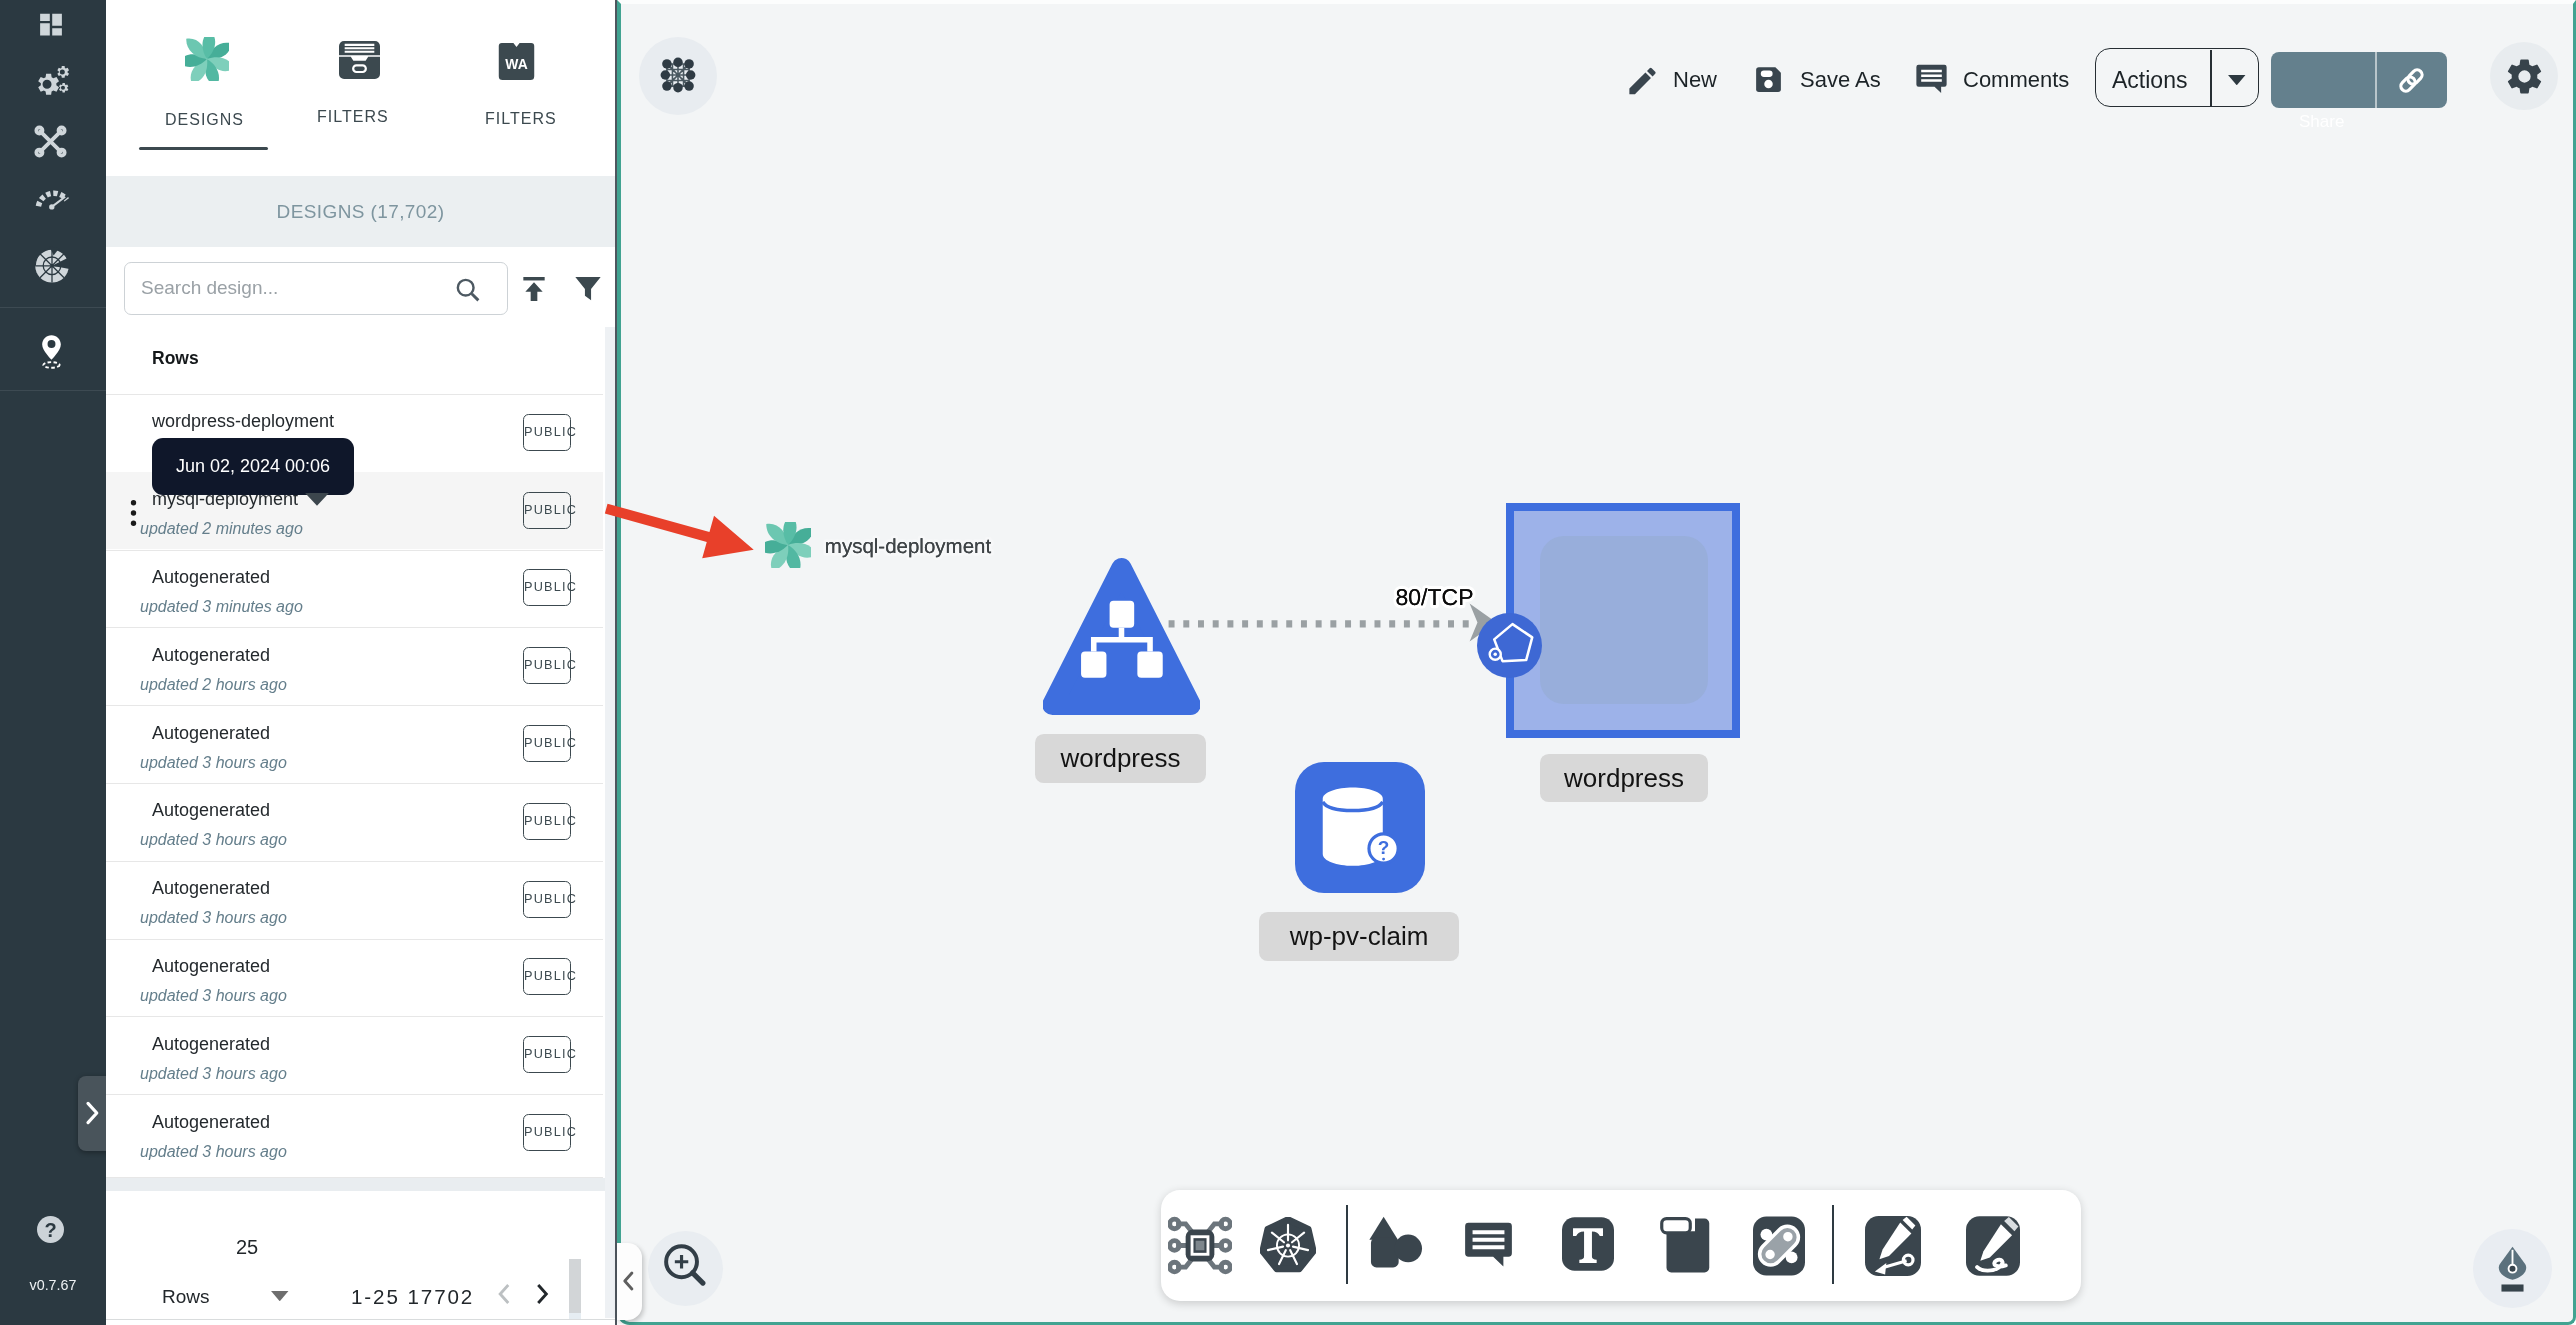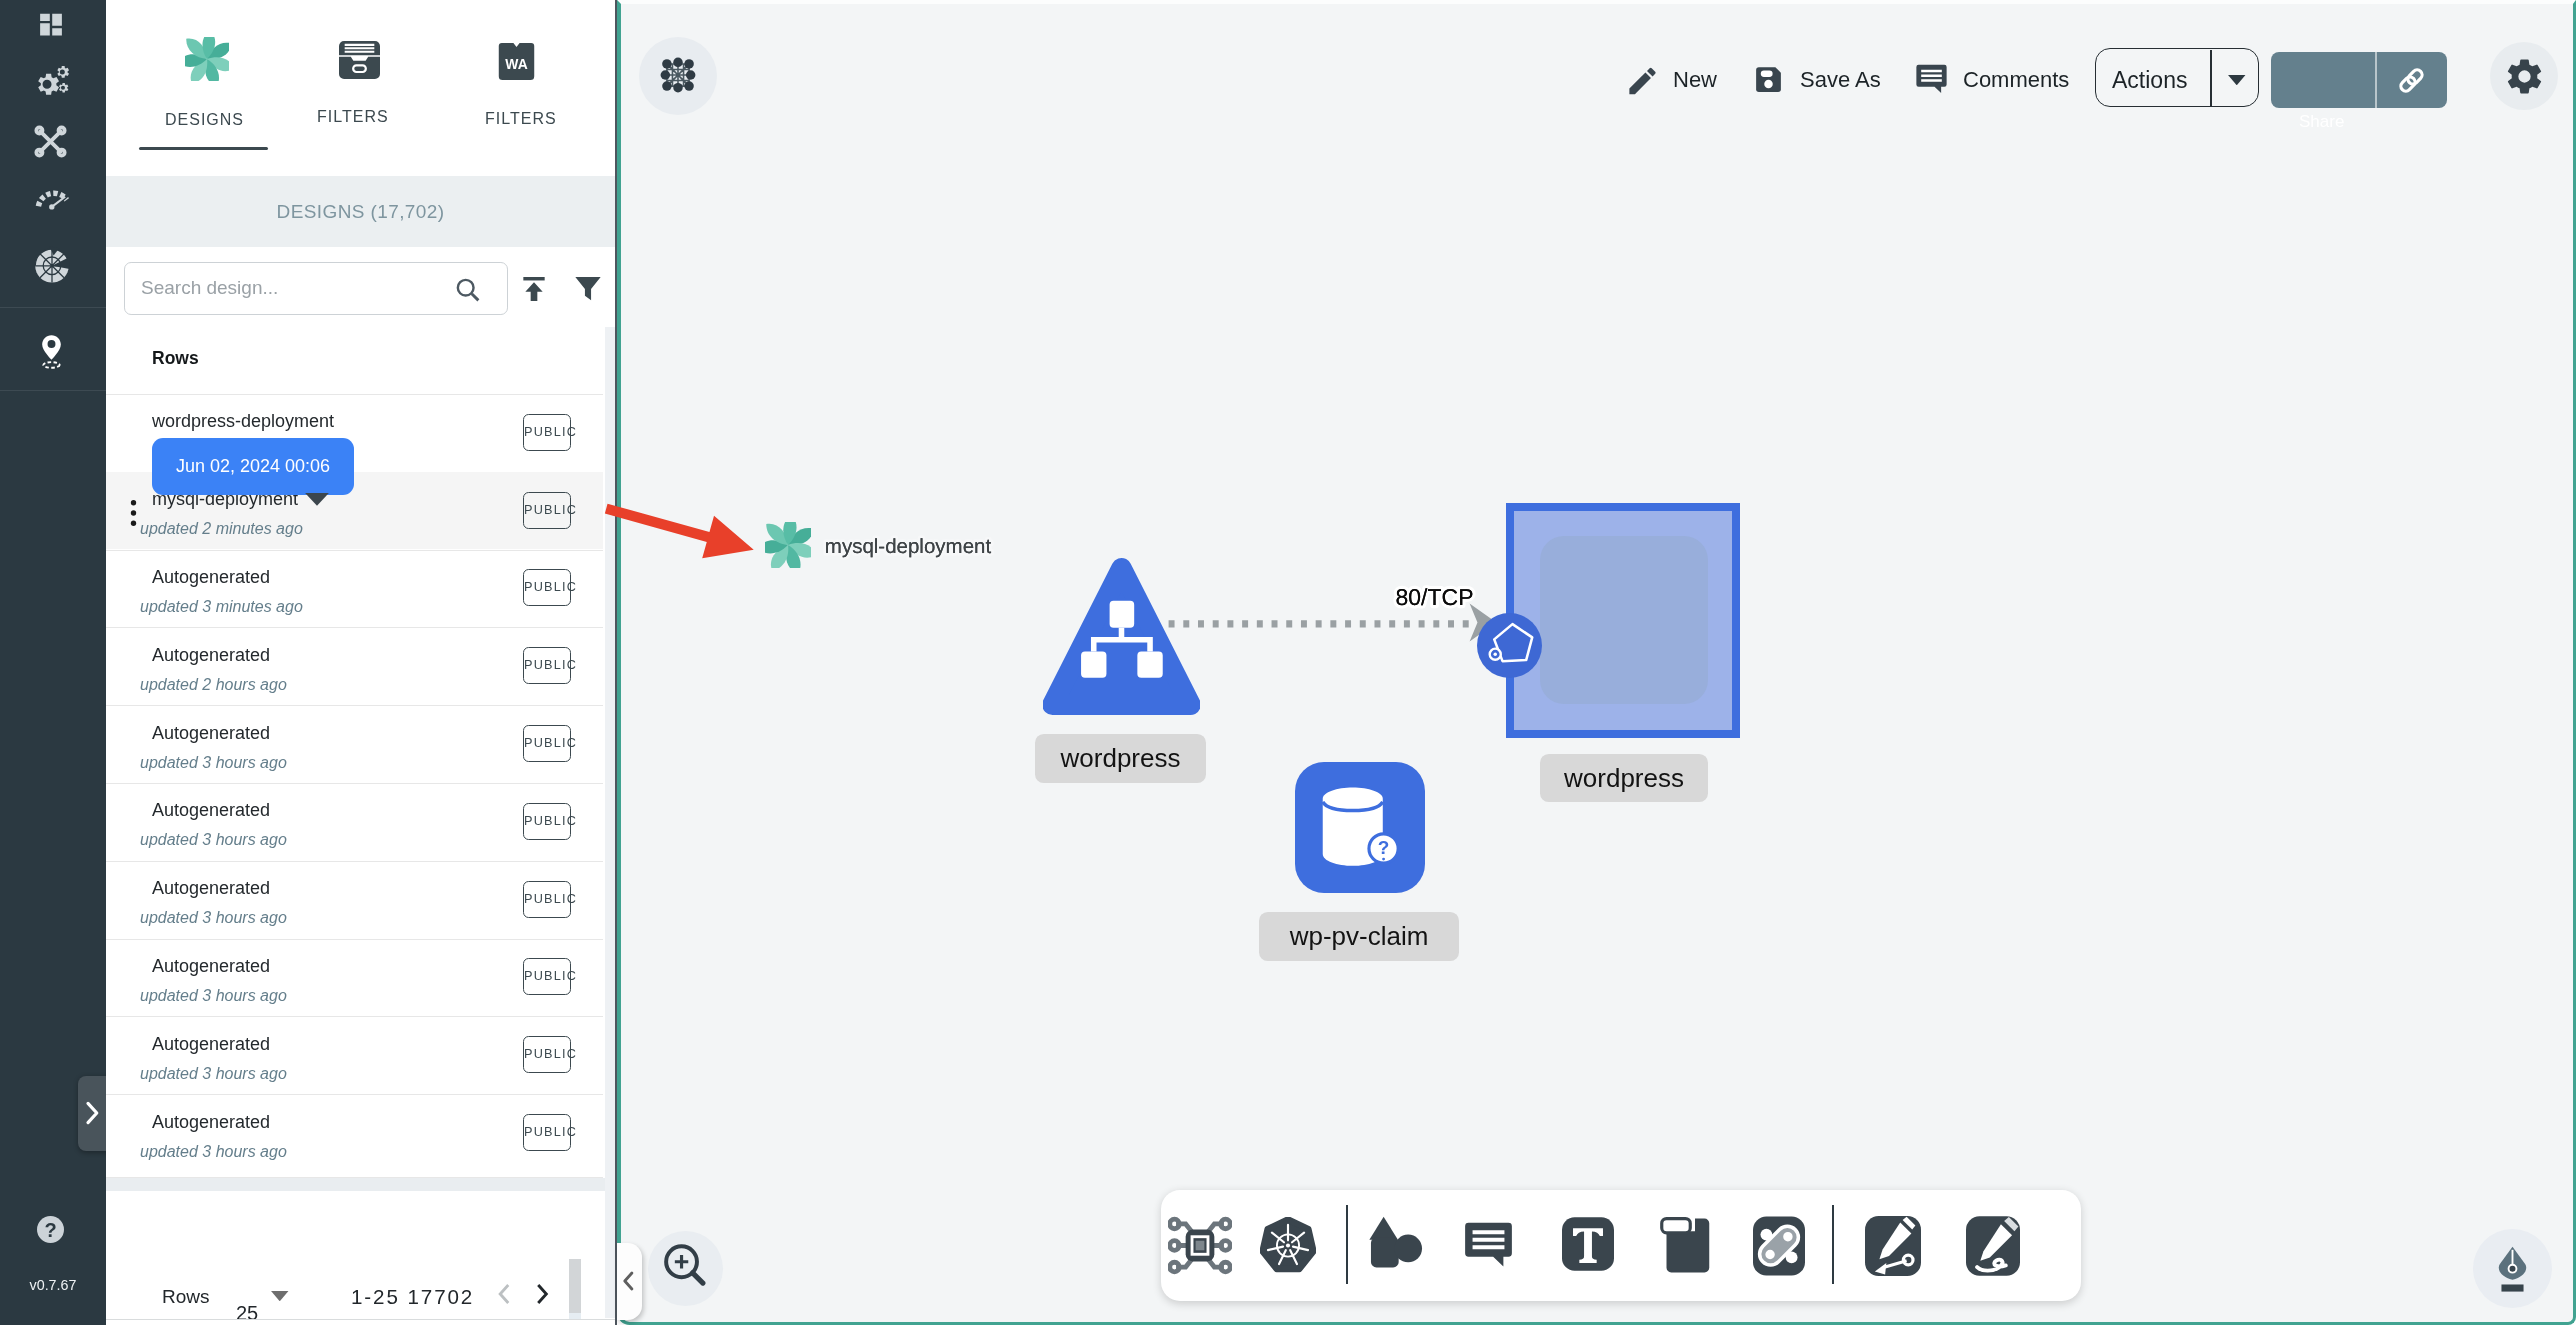--- a/index.html
+++ b/index.html
@@ -193,31 +193,31 @@
   <div class="chip" style="left:417px;top:1036px">PUBLIC</div>
   <div class="rowline" style="top:1094px"></div>
 
   <div class="rname" style="top:1112px">Autogenerated</div>
   <div class="rupd" style="top:1143px">updated 3 hours ago</div>
   <div class="chip" style="left:417px;top:1114px">PUBLIC</div>
   <div class="rowline" style="top:1177px"></div>
 
   <div class="abs" style="left:0;top:1178px;width:509px;height:12.7px;background:#e9edf0;"></div>
 
-  <div class="abs" style="left:46px;top:438px;width:202px;height:57px;background:#3b82f6;border-radius:11px;color:#fff;font-size:18px;text-align:center;line-height:57px;">Jun 02, 2024 00:06</div>
+  <div class="abs" style="left:46px;top:438px;width:202px;height:57px;background:#0f172a;border-radius:11px;color:#fff;font-size:18px;text-align:center;line-height:57px;">Jun 02, 2024 00:06</div>
   <svg class="abs" style="left:199px;top:493px" width="24" height="12.7" viewBox="0 0 30 16">
       <path d="M0 0 h30 l-15 16 z" fill="#3c464d"></path>
     </svg>
 
   <div class="abs" style="left:499px;top:327px;width:9.5px;height:991px;background:#eef1f4;"></div>
   <div class="abs" style="left:463px;top:1259px;width:12px;height:54px;background:#d2d5d7;"></div>
   <div class="abs" style="left:463px;top:1313px;width:12px;height:7.1px;background:#e6edf2;"></div>
 
   <div class="abs" style="left:56px;top:1286px;font-size:19px;color:#22272b;">Rows</div>
-  <div class="abs" style="left:130px;top:1302px;font-size:20px;color:#22272b;">25</div>
+  <div class="abs" style="left:130px;top:1236px;font-size:20px;color:#22272b;">25</div>
   <svg class="abs" style="left:165px;top:1291px" width="17.5" height="10.3" viewBox="0 0 22 13">
       <path d="M0 0 h22 l-11 13 z" fill="#6e6e6e"></path>
     </svg>
   <div class="abs" style="left:245px;top:1285px;font-size:20.6px;letter-spacing:1.9px;color:#22272b;">1-25 17702</div>
   <svg class="abs" style="left:391px;top:1284px" width="13.5" height="20" viewBox="0 0 17 25" fill="none" stroke="#bcc0c2" stroke-width="3.6" stroke-linecap="square">
       <path d="M13 2.5 L4 12.5 L13 22.5"></path>
     </svg>
   <svg class="abs" style="left:430px;top:1284px" width="13.5" height="20" viewBox="0 0 17 25" fill="none" stroke="#22272b" stroke-width="3.6" stroke-linecap="square">
       <path d="M4 2.5 L13 12.5 L4 22.5"></path>
     </svg>

